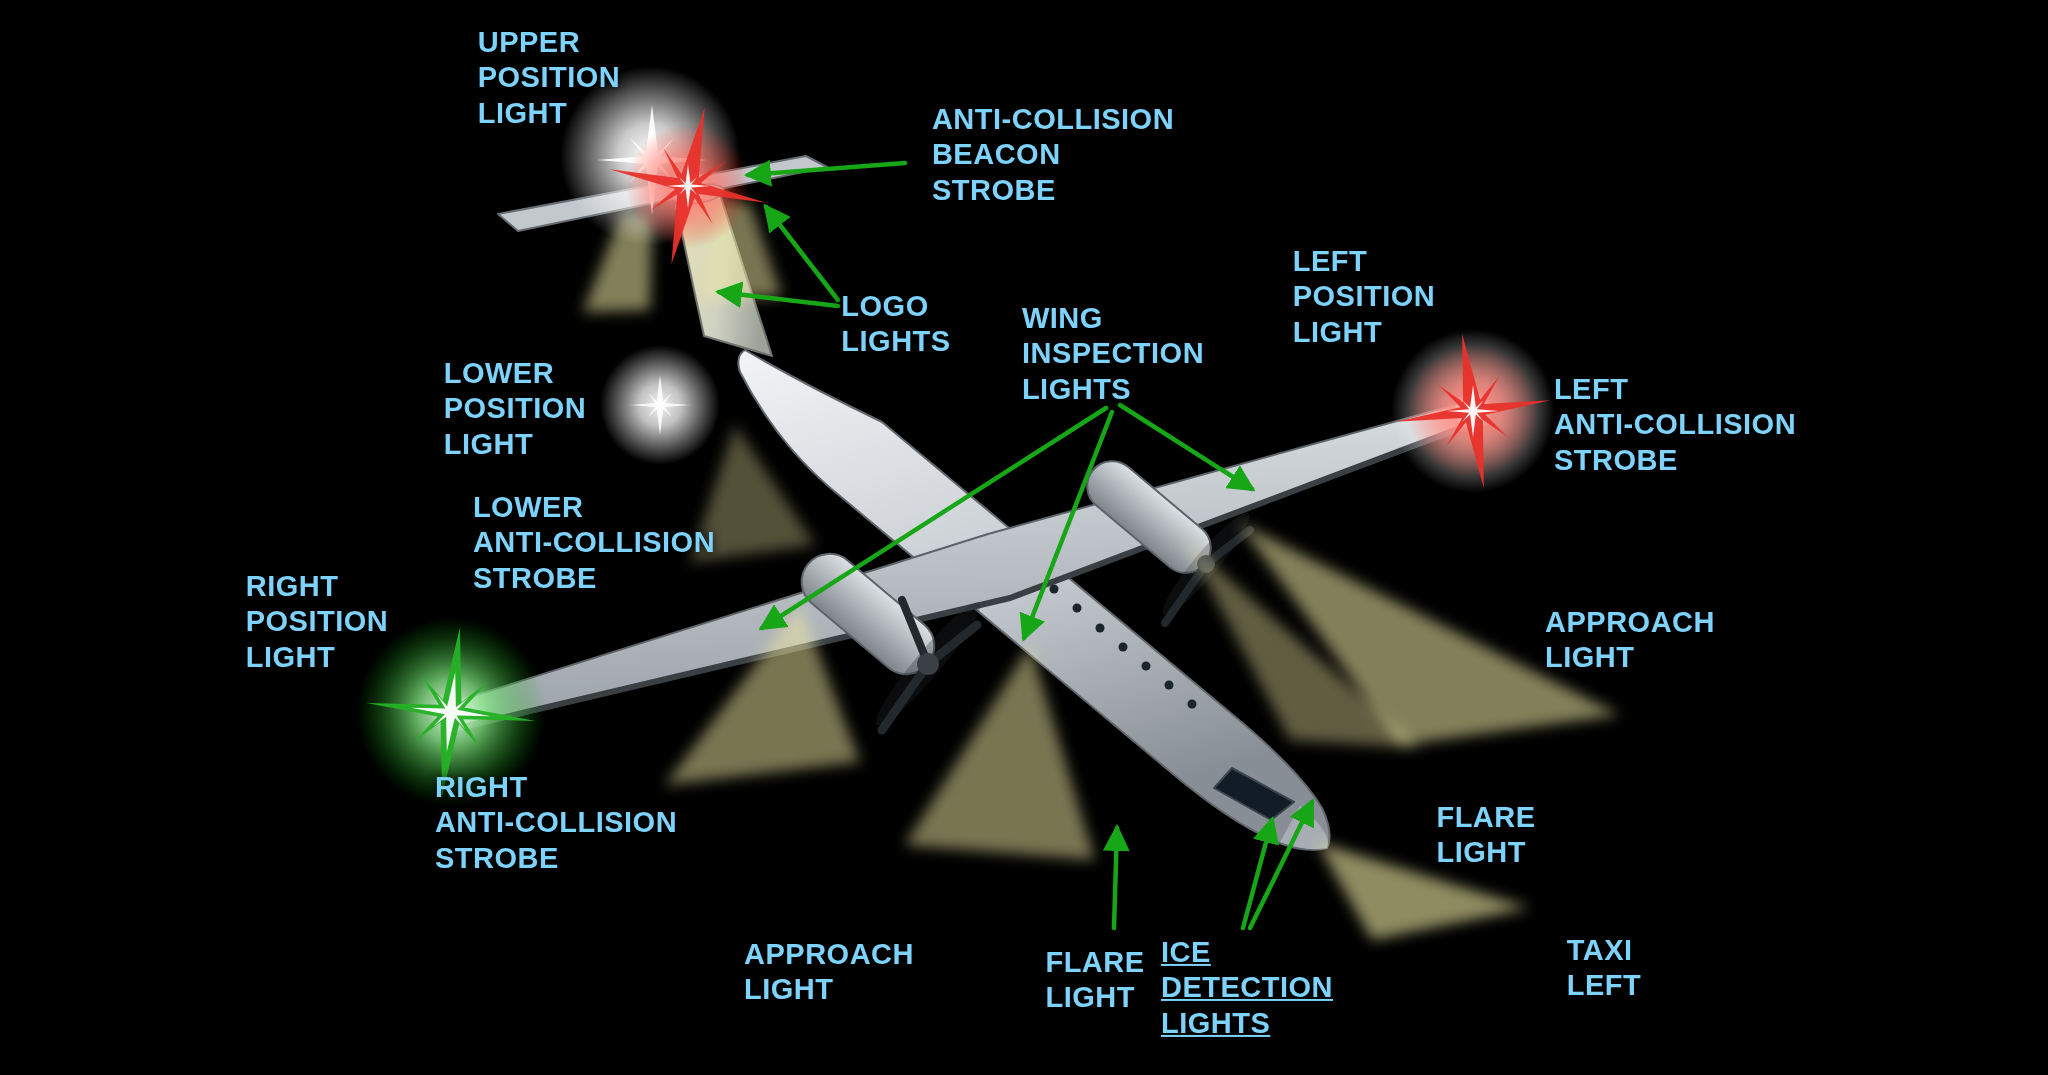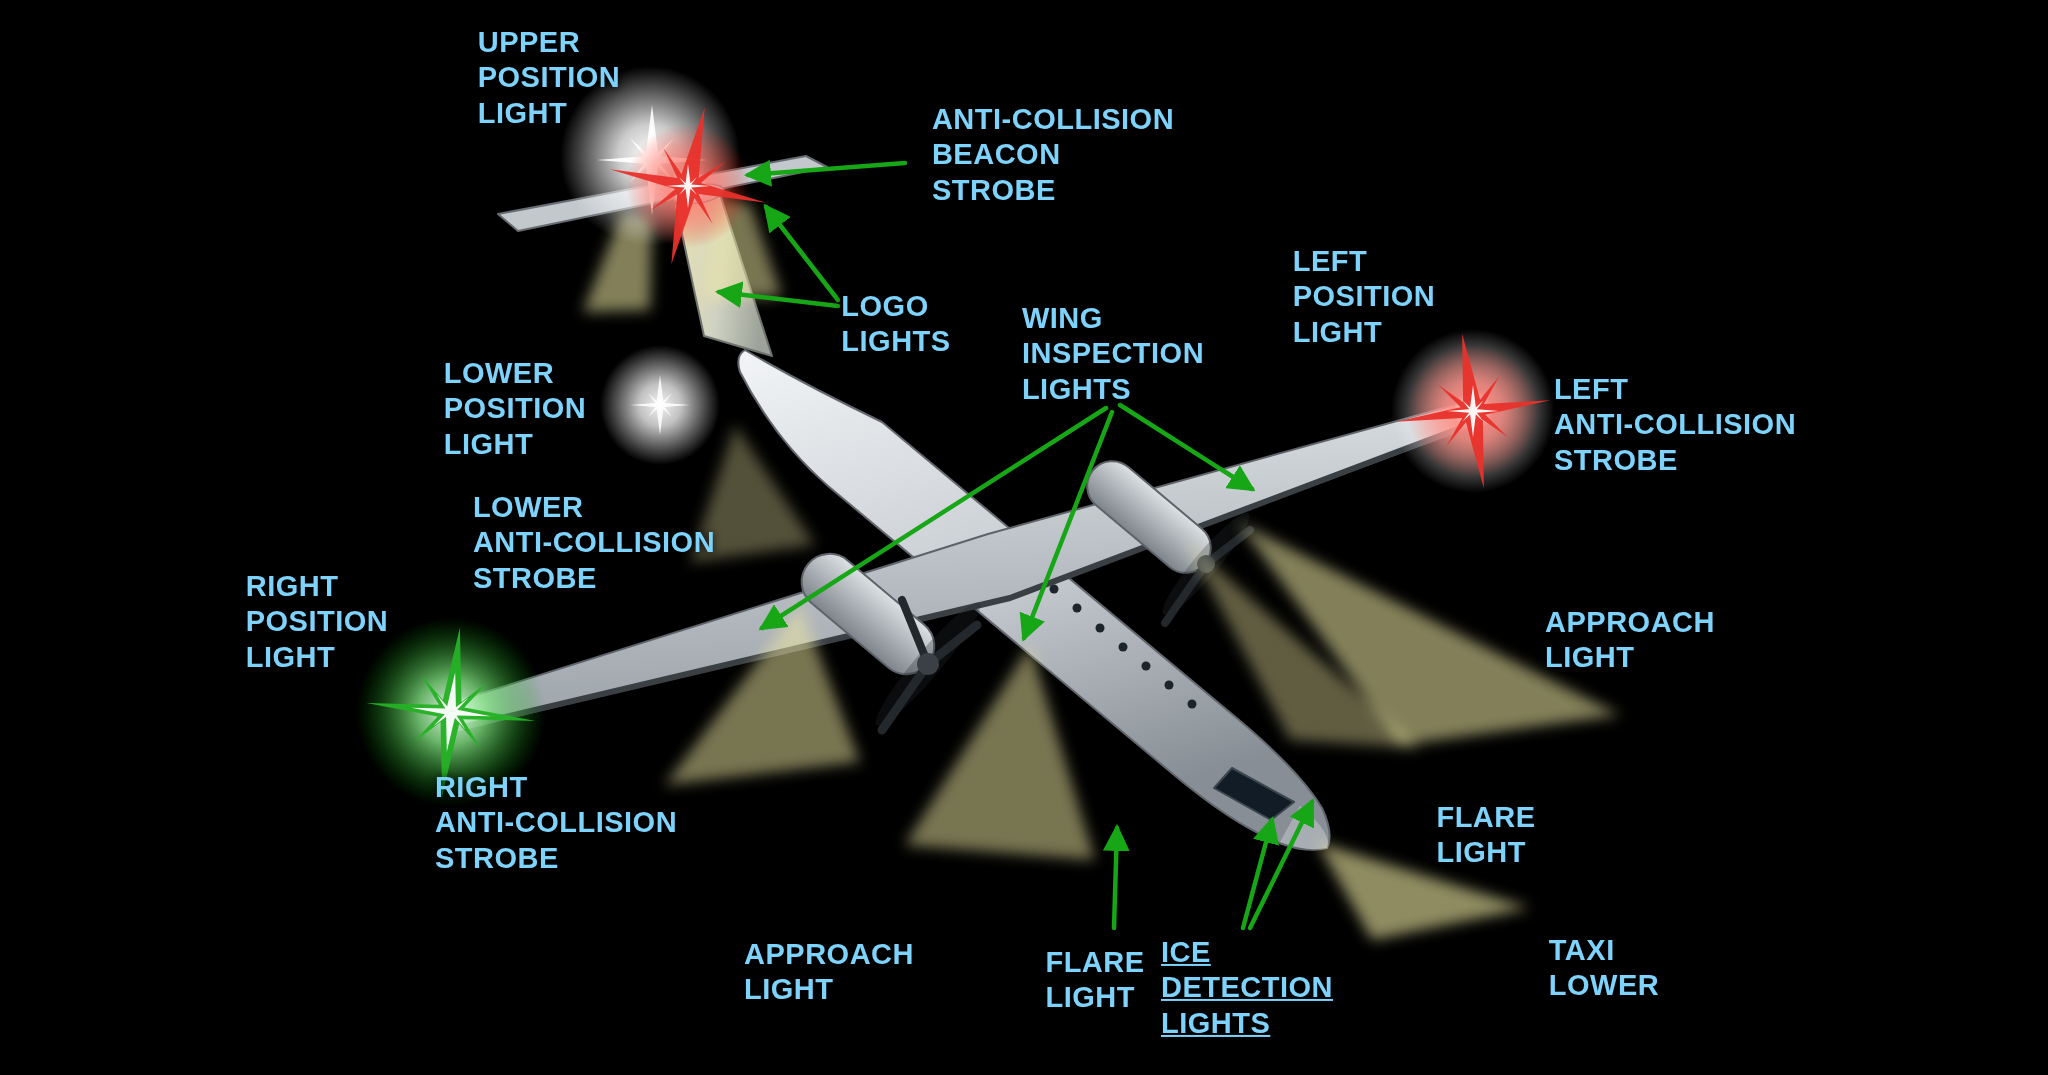--- a/index.html
+++ b/index.html
@@ -219,21 +219,21 @@
 POSITION
 LIGHT</div>
   <div class="label" style="left:556px;  top:823px;">RIGHT
 ANTI-COLLISION
 STROBE</div>
   <div class="label" style="left:1630px; top:640px;">APPROACH
 LIGHT</div>
   <div class="label" style="left:1486px; top:835px;">FLARE
 LIGHT</div>
   <div class="label" style="left:1604px; top:968px;">TAXI
-LOWER</div>
+LEFT</div>
   <div class="label" style="left:829px;  top:972px;">APPROACH
 LIGHT</div>
   <div class="label" style="left:1095px; top:980px;">FLARE
 LIGHT</div>
   <div class="label" style="left:1247px; top:988px;text-decoration:underline;">ICE
 DETECTION
 LIGHTS</div>
 
 </div>
 

